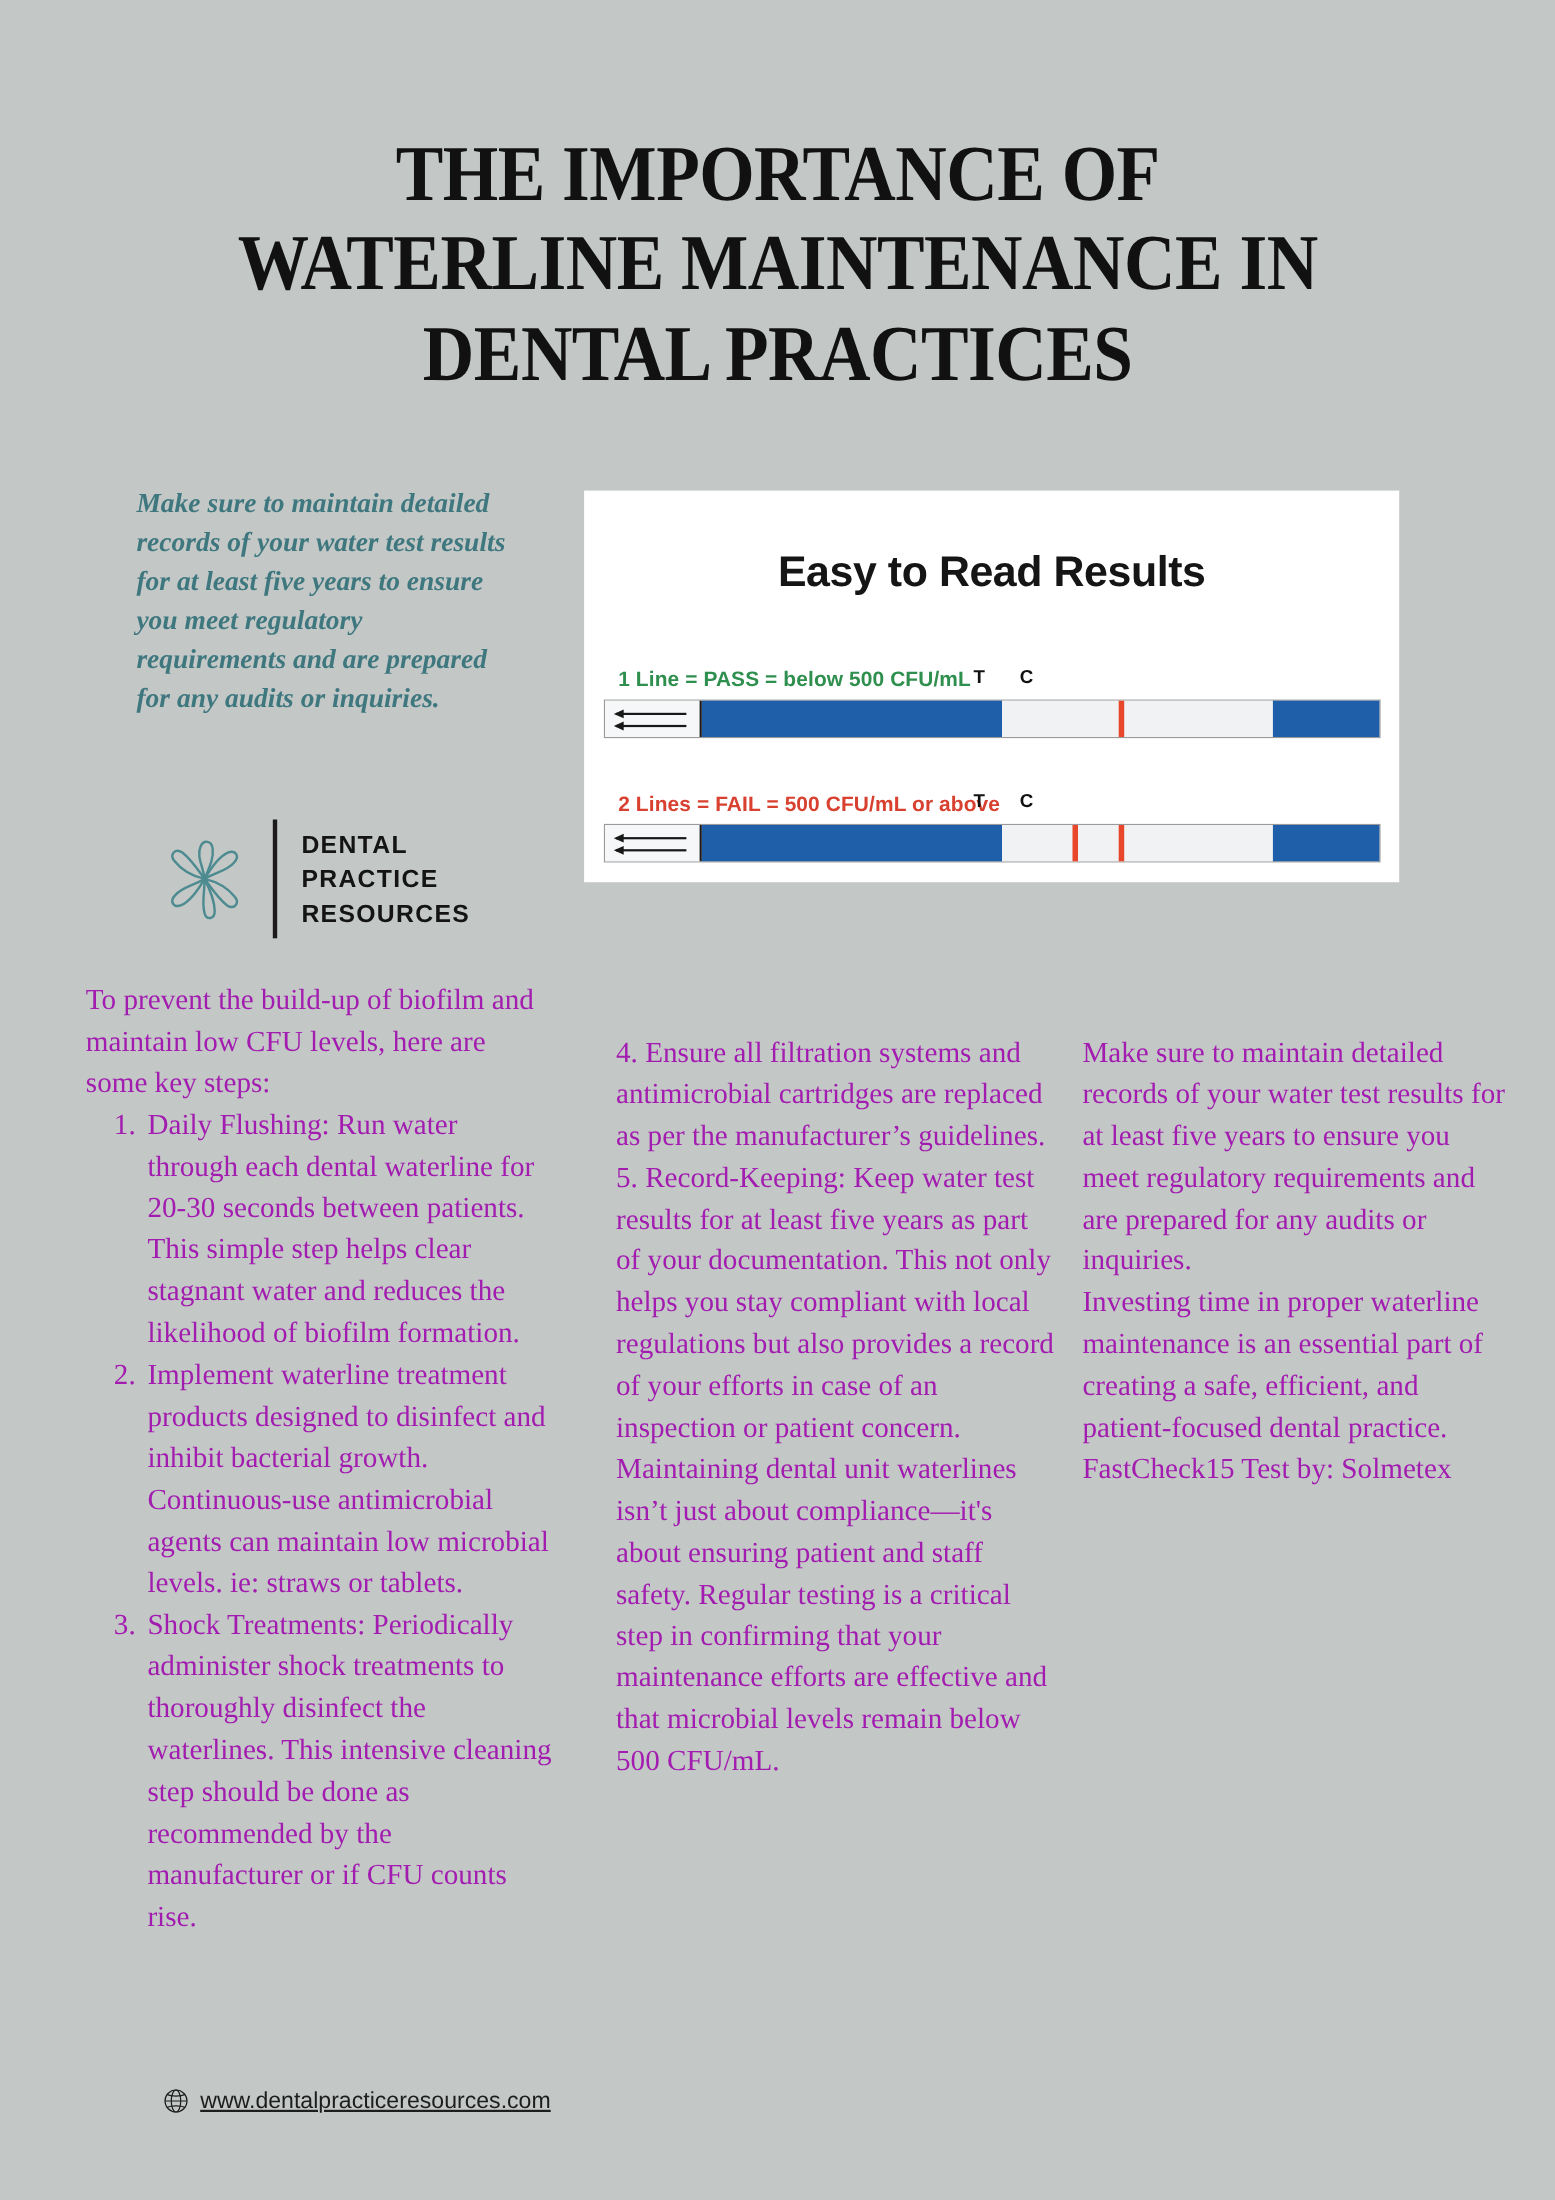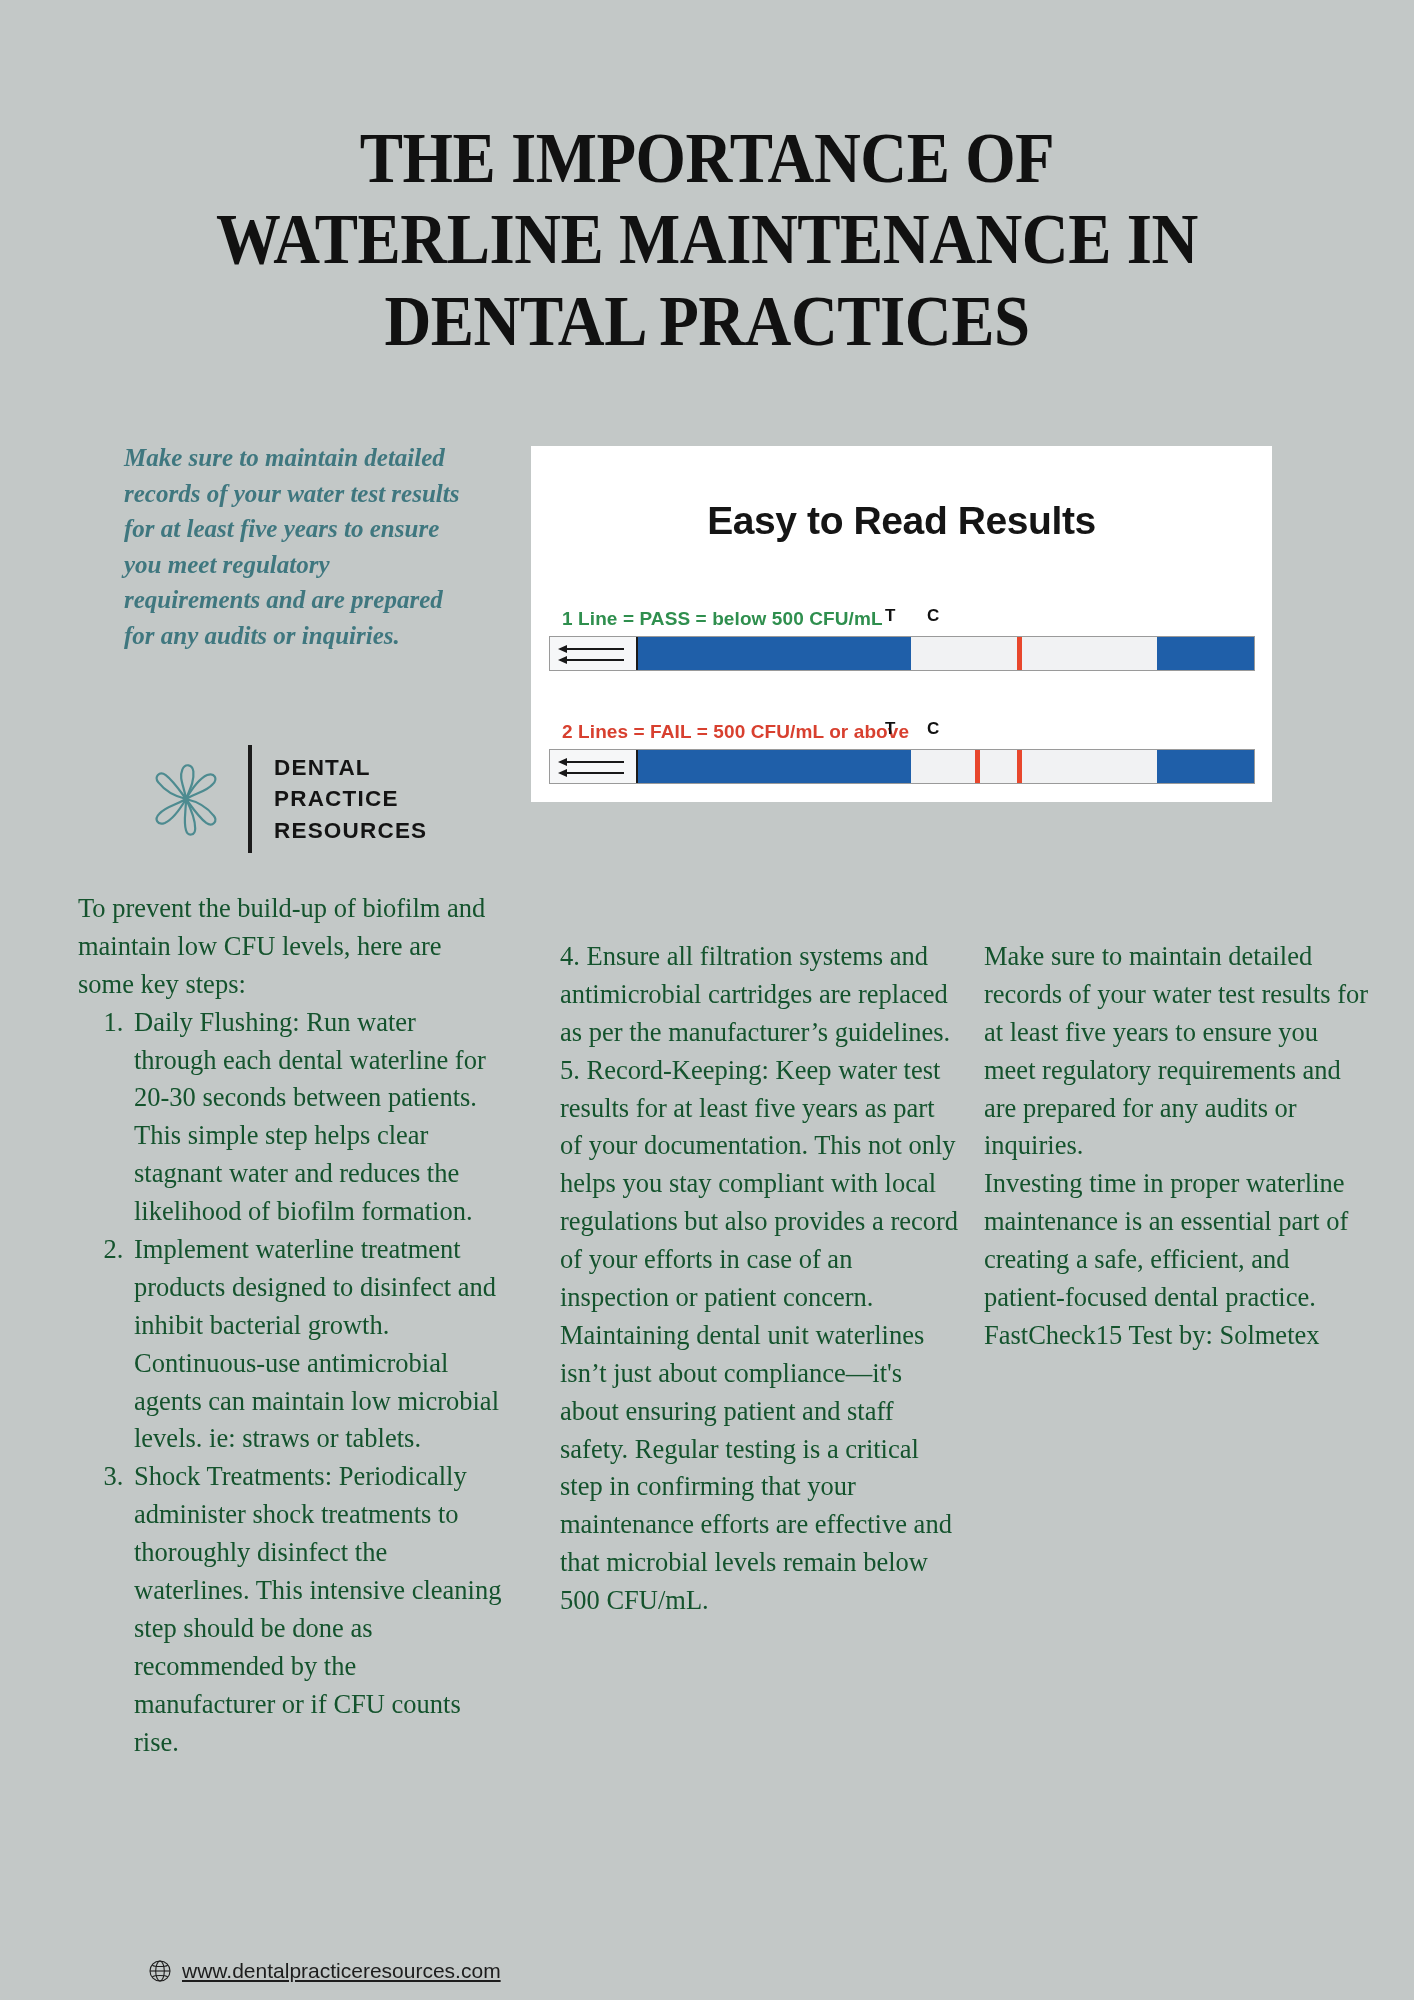--- a/index.html
+++ b/index.html
@@ -177,21 +177,21 @@
   }
   .result-line.t-line { left: 64px; }
   .result-line.c-line { left: 106px; }
 
   
   .body-text {
     position: absolute;
     font-family: "Liberation Serif", serif;
     font-size: 26.5px;
     line-height: 1.43;
-    color: #14532d;
+    color: #a21caf;
     font-weight: 500;
   }
   .col-left {
     left: 78px;
     top: 890px;
     width: 424px;
   }
   .col-mid {
     left: 560px;
     top: 938px;
@@ -213,21 +213,21 @@
     margin: 0;
     padding-left: 4px;
   }
   .col-mid p, .col-right p { margin: 0; }
   .col-right p.spacer-before { margin-top: 28px; }
 
   
   .footer {
     position: absolute;
     left: 148px;
-    top: 1959px;
+    top: 1898px;
     display: flex;
     align-items: center;
     gap: 10px;
   }
   .globe-icon { width: 24px; height: 24px; flex: 0 0 auto; }
   .footer-url {
     font-family: "Liberation Sans", sans-serif;
     font-size: 21px;
     color: #1d1d1d;
     text-decoration: underline;

